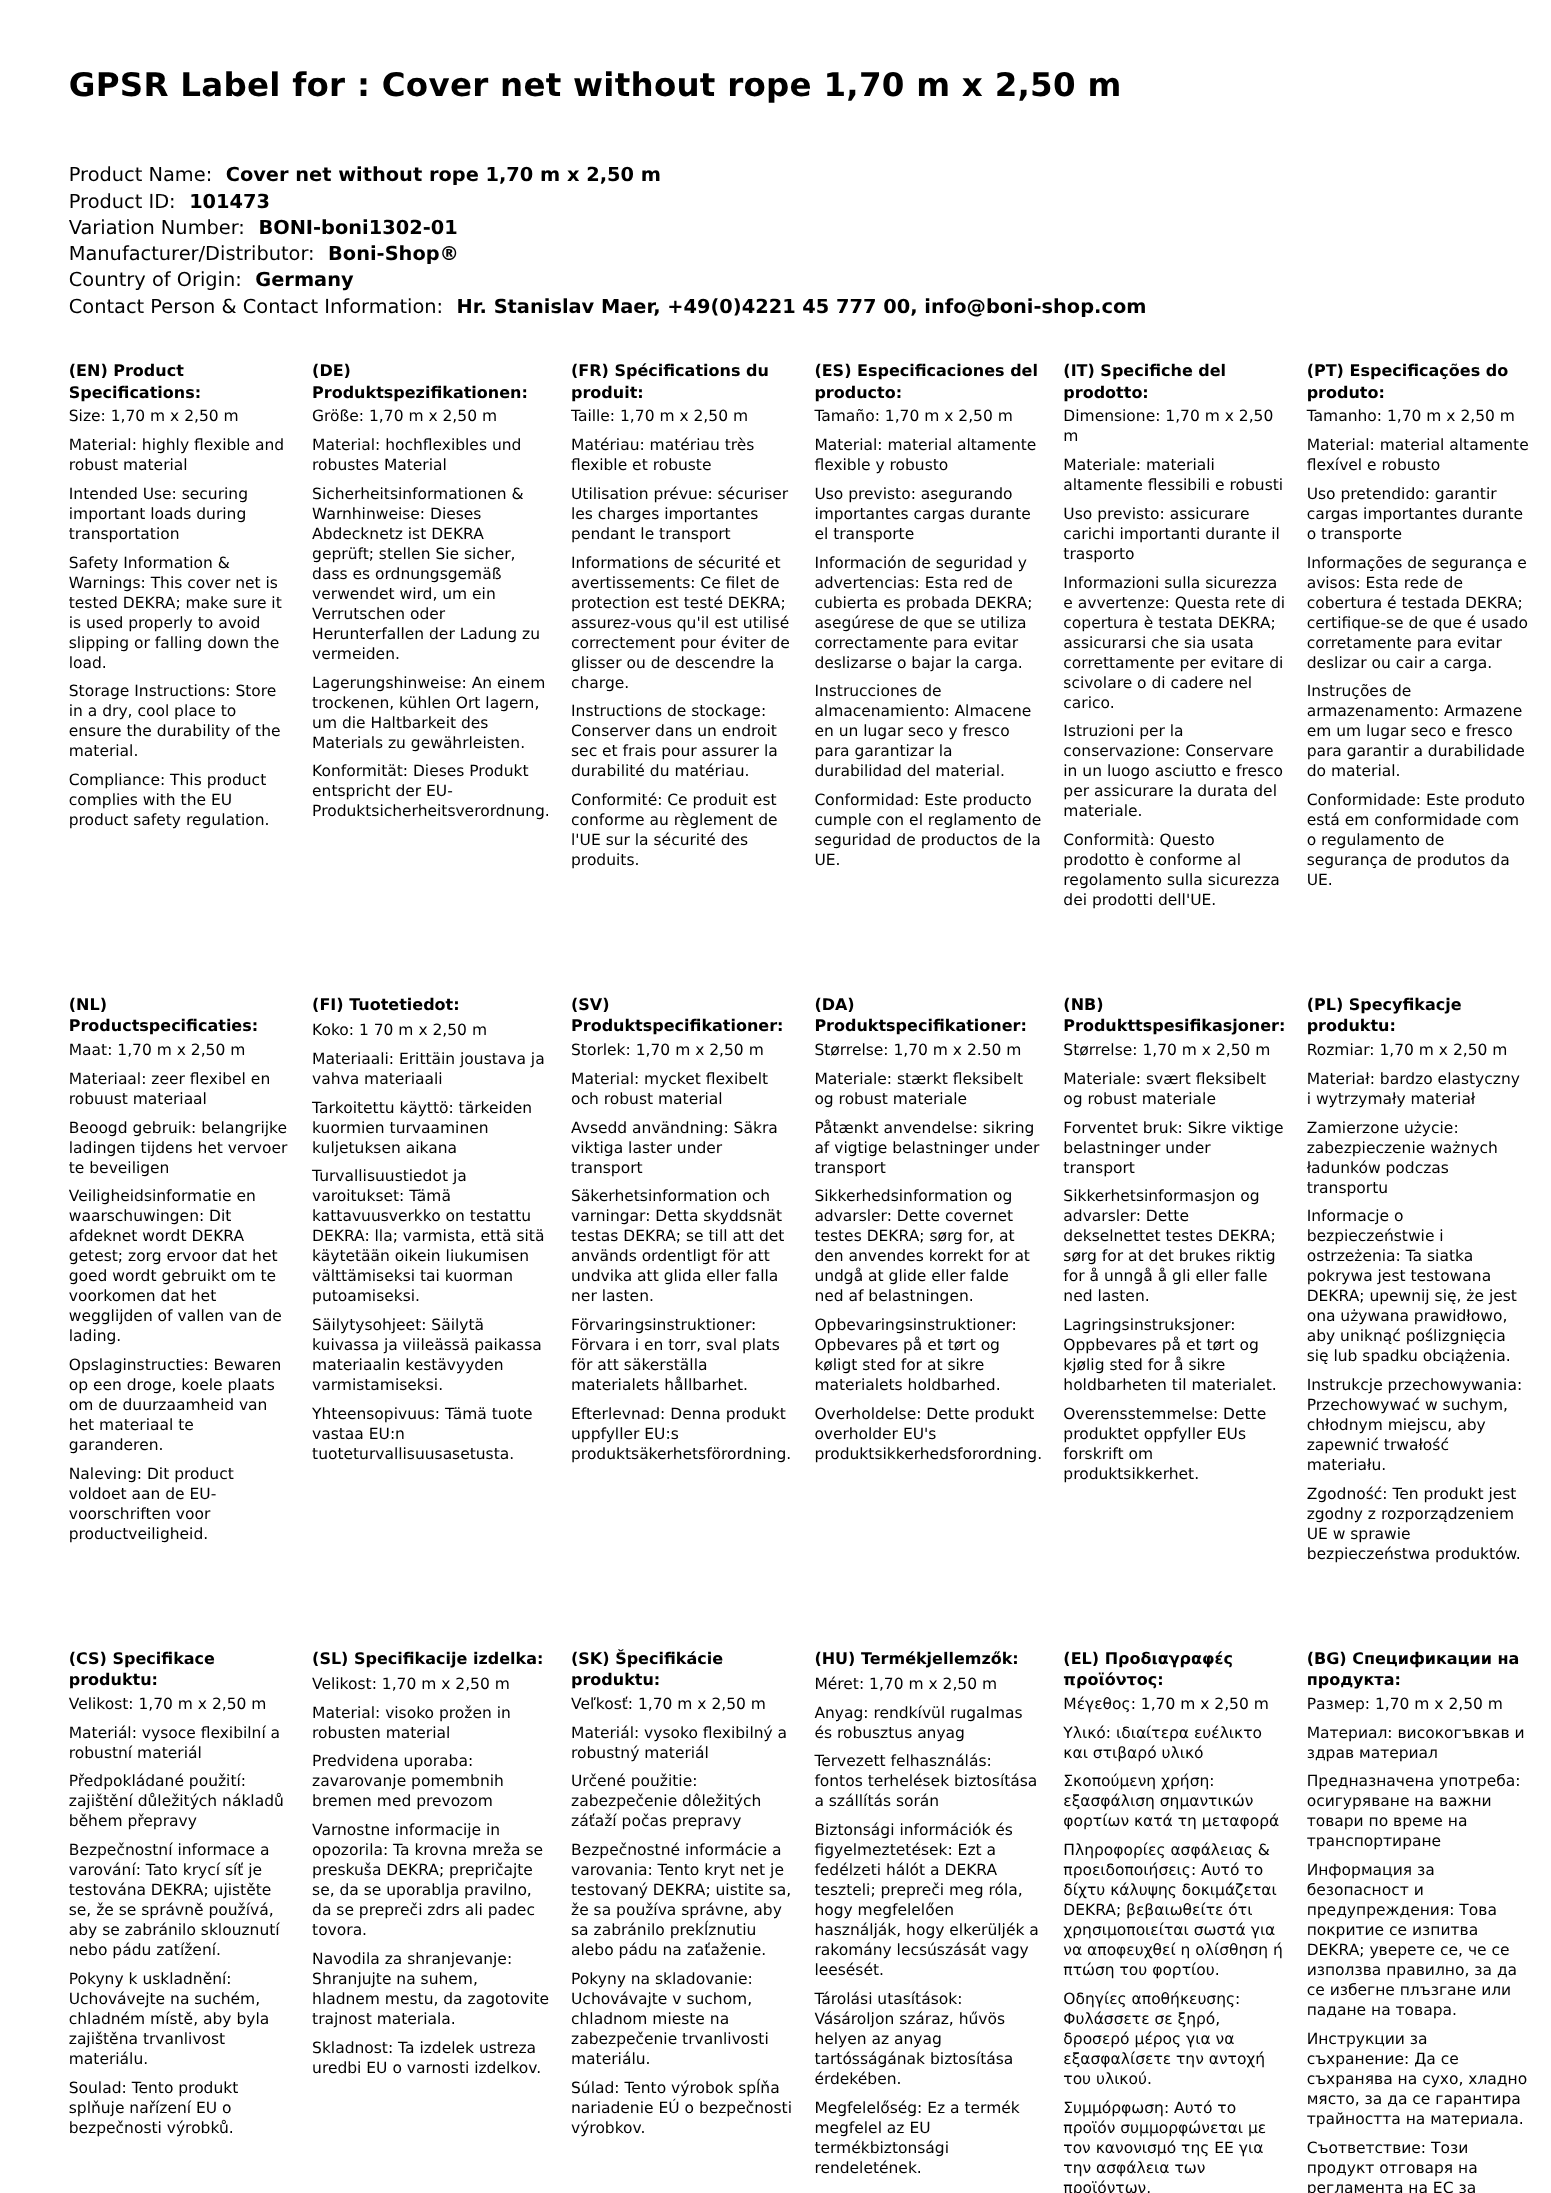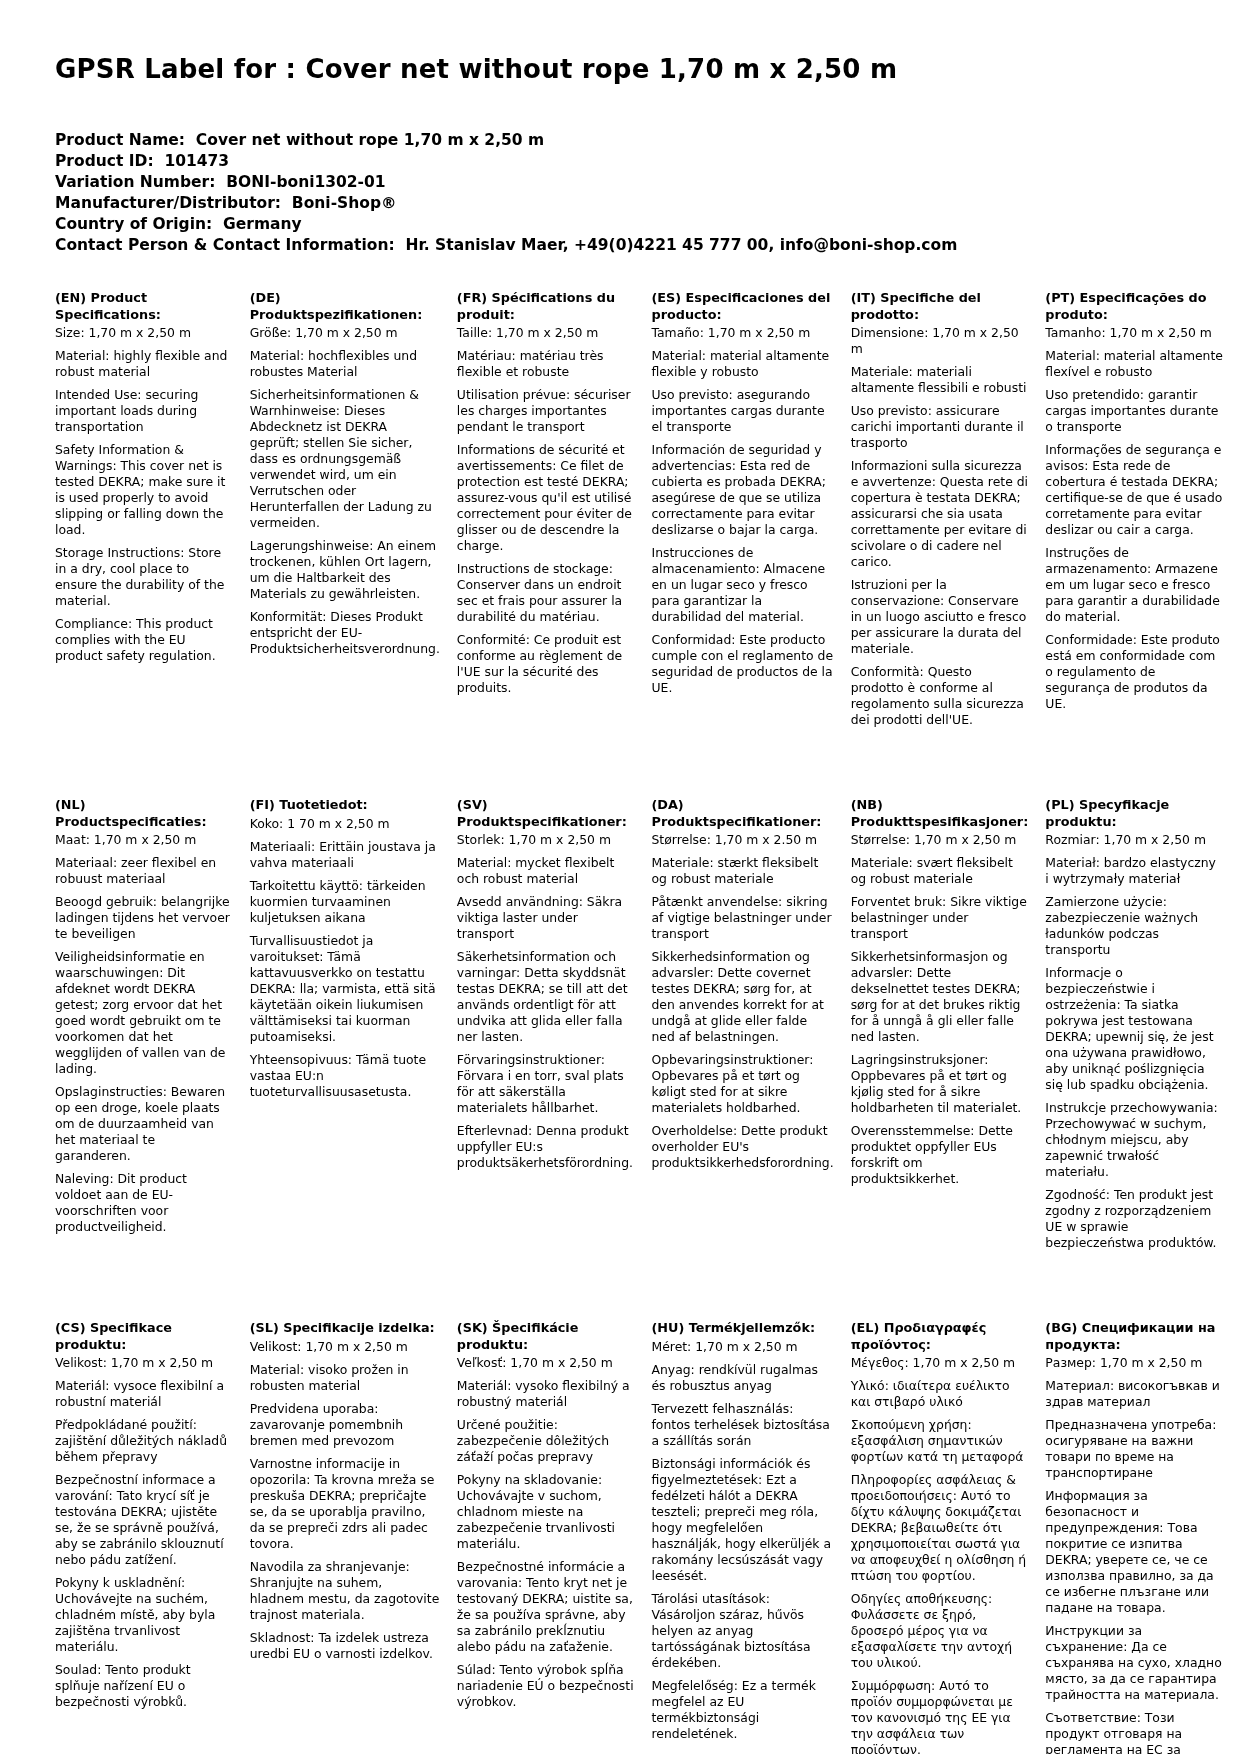--- a/index.html
+++ b/index.html
@@ -2,21 +2,21 @@
 <html><head>
 <meta charset="utf-8">
 <style>
   html,body{margin:0;padding:0;background:#fff;color:#000;}
   body{width:1241px;font-family:"DejaVu Sans","Liberation Sans",sans-serif;}
   .page{box-sizing:border-box;width:1241px;min-height:1754px;padding:40px 18px 34px 55px;
         display:flex;flex-direction:column;}
   .title{text-align:left;font-size:26px;font-weight:bold;margin:14px 40px 0 0;letter-spacing:.2px;}
   .product-info{margin-top:46px;font-size:15.5px;line-height:1.36;}
   .info-row{white-space:normal;}
-  .info-label{font-weight:bold;}
+  .info-label{font-weight:normal;}
   .info-value{font-weight:bold;}
   .spec-grid{margin-top:34px;display:grid;grid-template-columns:repeat(6,1fr);
              column-gap:17px;row-gap:62px;align-items:start;}
   .spec-block{font-size:12.4px;line-height:1.29;overflow-wrap:break-word;}
   .spec-header{font-weight:bold;font-size:12.8px;margin:0 0 2px 0;}
   .spec-par{margin:0 0 7px 0;}
 </style>
 </head>
 <body>
 
@@ -95,20 +95,21 @@
         <p class="spec-par">Veiligheidsinformatie en waarschuwingen: Dit afdeknet wordt DEKRA getest; zorg ervoor dat het goed wordt gebruikt om te voorkomen dat het wegglijden of vallen van de lading.</p>
         <p class="spec-par">Opslaginstructies: Bewaren op een droge, koele plaats om de duurzaamheid van het materiaal te garanderen.</p>
         <p class="spec-par">Naleving: Dit product voldoet aan de EU-voorschriften voor productveiligheid.</p>
       </div>
       <div class="spec-block">
         <div class="spec-header">(FI) Tuotetiedot:</div>
         <p class="spec-par">Koko: 1 70 m x 2,50 m</p>
         <p class="spec-par">Materiaali: Erittäin joustava ja vahva materiaali</p>
         <p class="spec-par">Tarkoitettu käyttö: tärkeiden kuormien turvaaminen kuljetuksen aikana</p>
         <p class="spec-par">Turvallisuustiedot ja varoitukset: Tämä kattavuusverkko on testattu DEKRA: lla; varmista, että sitä käytetään oikein liukumisen välttämiseksi tai kuorman putoamiseksi.</p>
+        <p class="spec-par">Säilytysohjeet: Säilytä kuivassa ja viileässä paikassa materiaalin kestävyyden varmistamiseksi.</p>
         <p class="spec-par">Yhteensopivuus: Tämä tuote vastaa EU:n tuoteturvallisuusasetusta.</p>
       </div>
       <div class="spec-block">
         <div class="spec-header">(SV) Produktspecifikationer:</div>
         <p class="spec-par">Storlek: 1,70 m x 2,50 m</p>
         <p class="spec-par">Material: mycket flexibelt och robust material</p>
         <p class="spec-par">Avsedd användning: Säkra viktiga laster under transport</p>
         <p class="spec-par">Säkerhetsinformation och varningar: Detta skyddsnät testas DEKRA; se till att det används ordentligt för att undvika att glida eller falla ner lasten.</p>
         <p class="spec-par">Förvaringsinstruktioner: Förvara i en torr, sval plats för att säkerställa materialets hållbarhet.</p>
         <p class="spec-par">Efterlevnad: Denna produkt uppfyller EU:s produktsäkerhetsförordning.</p>
@@ -156,22 +157,22 @@
         <p class="spec-par">Predvidena uporaba: zavarovanje pomembnih bremen med prevozom</p>
         <p class="spec-par">Varnostne informacije in opozorila: Ta krovna mreža se preskuša DEKRA; prepričajte se, da se uporablja pravilno, da se prepreči zdrs ali padec tovora.</p>
         <p class="spec-par">Navodila za shranjevanje: Shranjujte na suhem, hladnem mestu, da zagotovite trajnost materiala.</p>
         <p class="spec-par">Skladnost: Ta izdelek ustreza uredbi EU o varnosti izdelkov.</p>
       </div>
       <div class="spec-block">
         <div class="spec-header">(SK) Špecifikácie produktu:</div>
         <p class="spec-par">Veľkosť: 1,70 m x 2,50 m</p>
         <p class="spec-par">Materiál: vysoko flexibilný a robustný materiál</p>
         <p class="spec-par">Určené použitie: zabezpečenie dôležitých záťaží počas prepravy</p>
+        <p class="spec-par">Bezpečnostné informácie a varovania: Tento kryt net je testovaný DEKRA; uistite sa, že sa používa správne, aby sa zabránilo prekĺznutiu alebo pádu na zaťaženie.</p>
         <p class="spec-par">Pokyny na skladovanie: Uchovávajte v suchom, chladnom mieste na zabezpečenie trvanlivosti materiálu.</p>
-        <p class="spec-par">Bezpečnostné informácie a varovania: Tento kryt net je testovaný DEKRA; uistite sa, že sa používa správne, aby sa zabránilo prekĺznutiu alebo pádu na zaťaženie.</p>
         <p class="spec-par">Súlad: Tento výrobok spĺňa nariadenie EÚ o bezpečnosti výrobkov.</p>
       </div>
       <div class="spec-block">
         <div class="spec-header">(HU) Termékjellemzők:</div>
         <p class="spec-par">Méret: 1,70 m x 2,50 m</p>
         <p class="spec-par">Anyag: rendkívül rugalmas és robusztus anyag</p>
         <p class="spec-par">Tervezett felhasználás: fontos terhelések biztosítása a szállítás során</p>
         <p class="spec-par">Biztonsági információk és figyelmeztetések: Ezt a fedélzeti hálót a DEKRA teszteli; prepreči meg róla, hogy megfelelően használják, hogy elkerüljék a rakomány lecsúszását vagy leesését.</p>
         <p class="spec-par">Tárolási utasítások: Vásároljon száraz, hűvös helyen az anyag tartósságának biztosítása érdekében.</p>
         <p class="spec-par">Megfelelőség: Ez a termék megfelel az EU termékbiztonsági rendeletének.</p>

